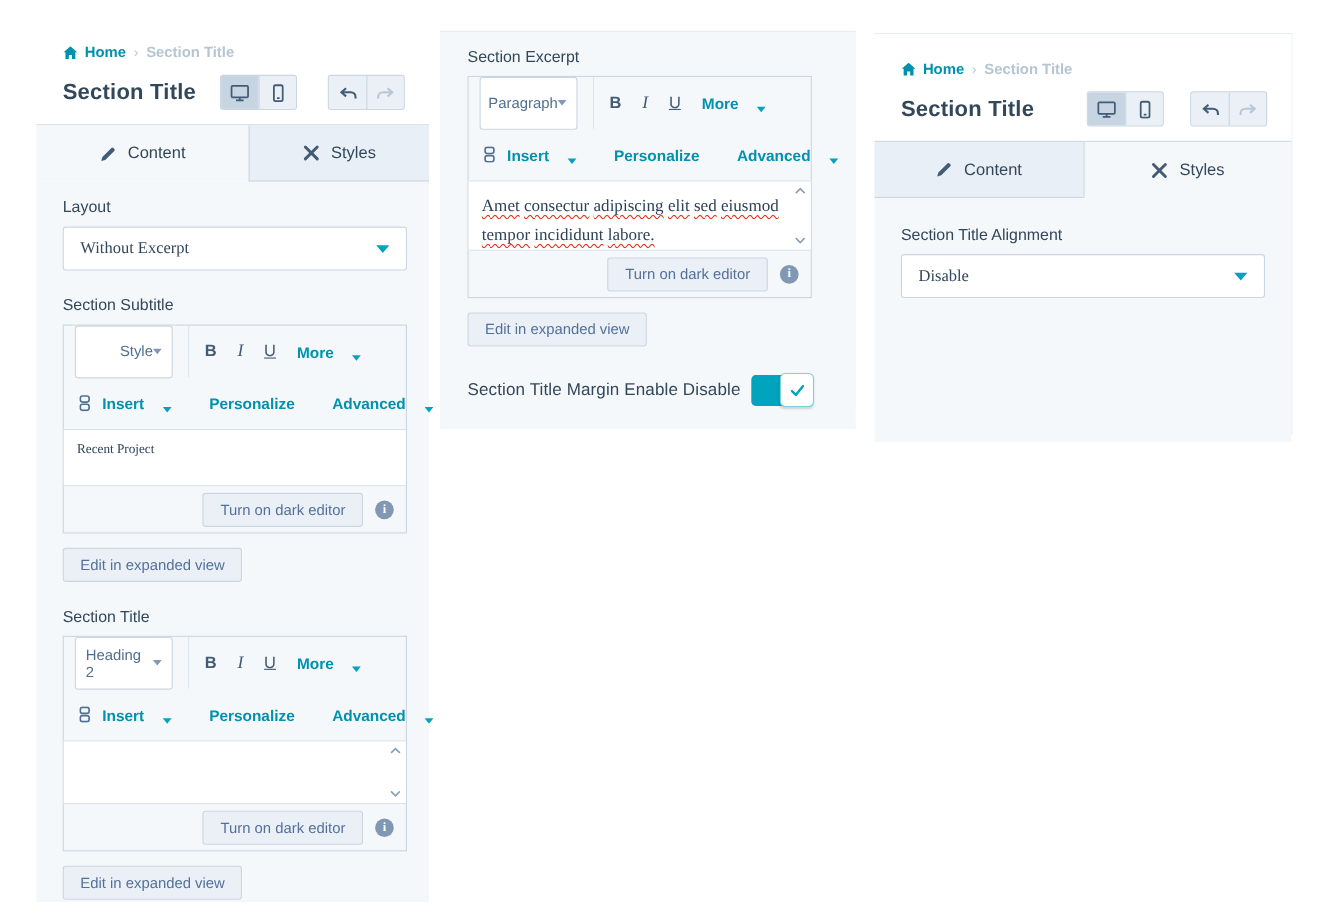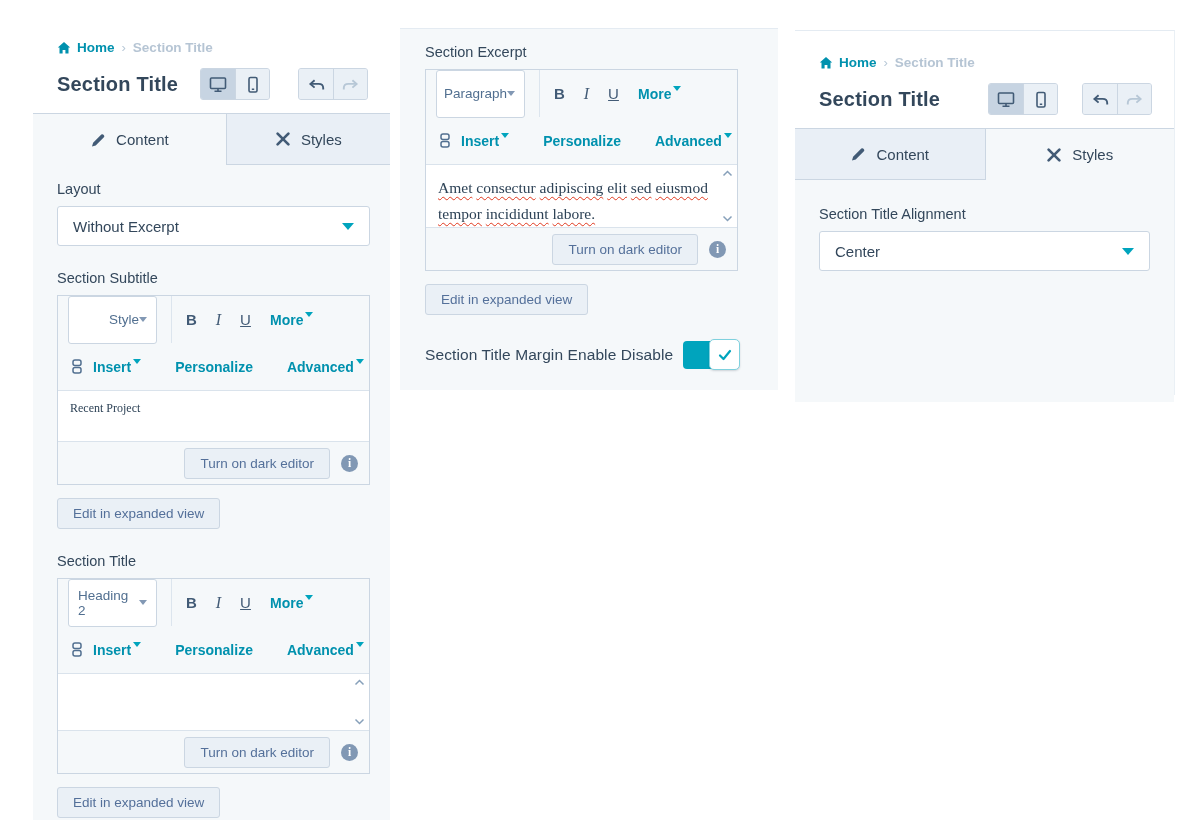--- a/index.html
+++ b/index.html
@@ -38,38 +38,38 @@
   .panel-right .tab-styles { border-left:1px solid #cbd6e2; }
 
   
   .panel-body { background:#f5f8fa; }
   .panel-left .panel-body { height:655px; padding:16px 20px 0 24px; }
   .panel-right .panel-body { height:222px; padding:26px 24px 0 24px; }
   .panel-mid .panel-body { padding:15px 40px 0 25px; }
 
   .field-label { font-size:14.5px; color:#33475b; }
   .select { margin-top:9px; height:40px; background:#fff; border:1px solid #cbd6e2; border-radius:3px;
-    display:flex; align-items:center; justify-content:space-between; padding:0 15px; font-size:15px; color:#33475b; cursor:pointer; }
+    display:flex; align-items:center; justify-content:space-between; padding:0 15px; font-size:15px; color:#33475b; cursor:pointer;font-family:Liberation Serif, serif; }
   .caret-teal { width:0; height:0; border-left:6px solid transparent; border-right:6px solid transparent; border-top:7px solid #00a4bd; }
   .caret-teal.sm { border-left-width:4px; border-right-width:4px; border-top-width:5px; }
   .caret-gray { width:0; height:0; border-left:4px solid transparent; border-right:4px solid transparent; border-top:5px solid #8298b4; }
 
   
   .rte { margin-top:9px; border:1px solid #cbd6e2; background:#f5f8fa; }
   .rte-row { height:47px; display:flex; align-items:center; padding-left:10px; }
   .style-select { height:48px; width:89px; background:#fff; border:1px solid #cbd6e2; border-radius:3px;
     display:flex; align-items:center; justify-content:flex-end; padding:0 9px; font-size:13.5px; color:#516f90; cursor:pointer; }
   .vdiv { width:1px; align-self:stretch; background:#dce5ee; }
   .rte-row .vdiv { margin:0 6px; }
   .style-select { margin-right:8px; }
   .fmt { width:27px; text-align:center; color:#425b76; font-size:15px; cursor:pointer; }
   .fmt-b { font-weight:700; }
   .fmt-i { font-style:italic; font-family:"Liberation Serif",serif; font-size:16px; }
   .fmt-u { text-decoration:underline; }
-  .tlink { color:#0091ae; font-weight:700; font-size:14px; display:flex; align-items:flex-start; gap:2px; padding:0 11px; cursor:pointer; }
+  .tlink { color:#0091ae; font-weight:700; font-size:14px; display:flex; align-items:flex-end; gap:17px; padding:0 11px; cursor:pointer; }
   .snip { margin-left:4px; display:flex; align-items:center; }
 
   .rte-content { background:#fff; border-top:1px solid #dae3ec; border-bottom:1px solid #dae3ec;
     position:relative; overflow:hidden; padding:10px 24px 0 12px; }
   .content-sub { height:52px; font-family:"Liberation Serif","DejaVu Serif",serif; font-size:12px; color:#2d4256; }
   .content-title { height:58px; font-size:23px; color:#55718f; line-height:33px; letter-spacing:.3px; padding-top:6px; }
   .content-ex { height:64px; font-family:"Liberation Serif","DejaVu Serif",serif; font-size:15.5px; color:#2d4256; line-height:26px; }
   .misspelled { text-decoration:underline wavy #e0391f; text-decoration-thickness:1px; text-underline-offset:3px; }
   .scroll-col { position:absolute; right:3px; top:5px; bottom:5px; width:14px; display:flex; flex-direction:column; justify-content:space-between; align-items:center; }
   .scroll-btn { cursor:pointer; display:flex; }
@@ -420,19 +420,19 @@
         <svg width="16" height="16" viewBox="0 0 16 16">
             <use href="#ic-x"></use>
           </svg>
         <span>Styles</span>
       </div>
     </div>
 
     <div class="panel-body">
       <div class="field-label">Section Title Alignment</div>
       <div class="select">
-        <span>Center</span>
+        <span>Disable</span>
         <span class="caret-teal"></span>
       </div>
     </div>
   </div>
 
 </div>
 
 </body></html>

